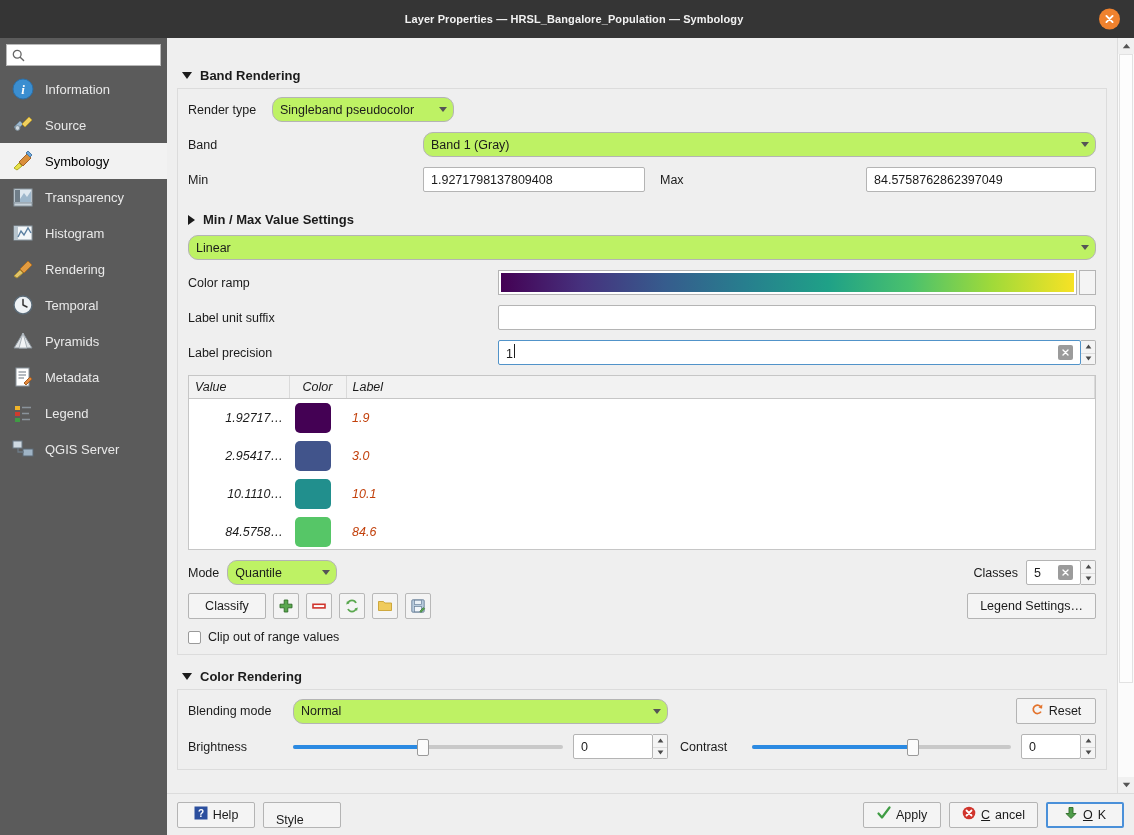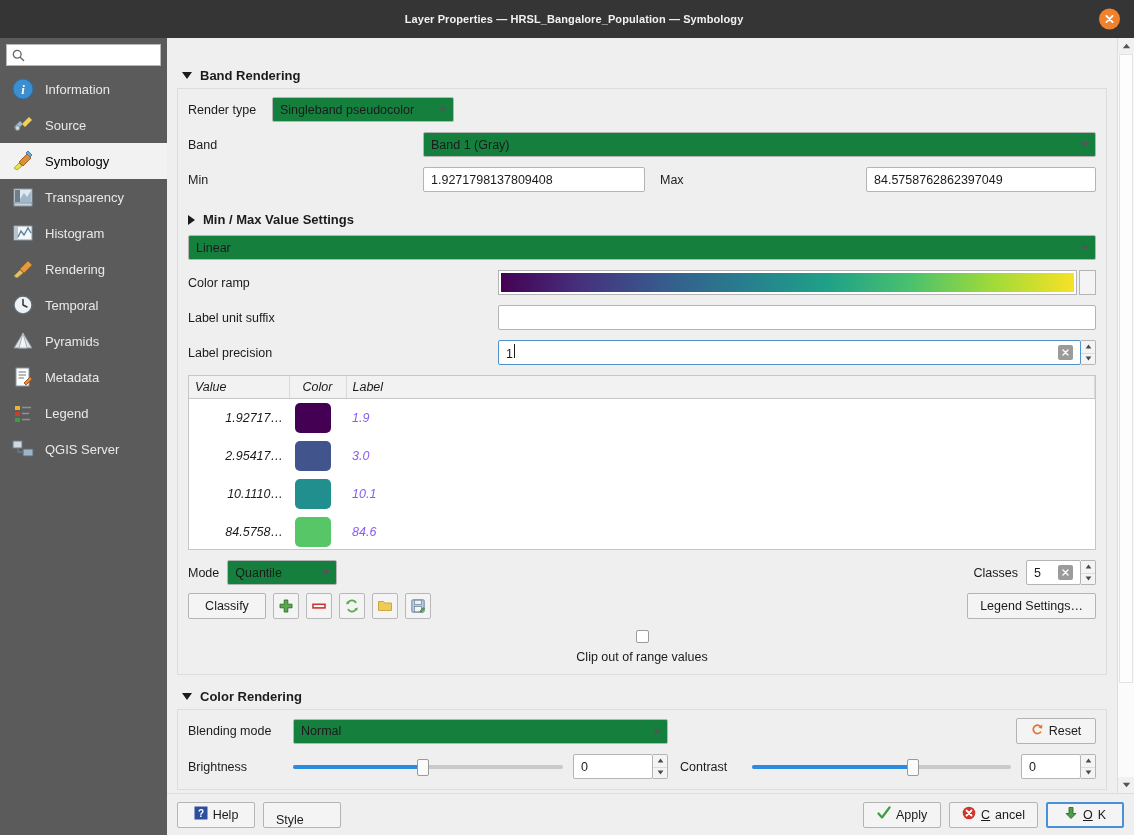--- a/index.html
+++ b/index.html
@@ -106,22 +106,22 @@
   .panel {
     background: #efefef; border: 1px solid #dcdcdc;
     padding: 8px 10px 10px 10px;
   }
   .row { display: flex; align-items: center; margin-bottom: 10px; }
   .lbl { font-size: 12.5px; color: #1b1b1b; }
   .lbl.w235 { width: 235px; flex: 0 0 235px; }
   .lbl.w310 { width: 310px; flex: 0 0 310px; }
   
   .combo {
-    height: 25px; background: #15803d;
-    border: 1px solid #b4b4b4; border-radius: 2px;
+    height: 25px; background: #bef264;
+    border: 1px solid #b4b4b4; border-radius: 10px;
     display: flex; align-items: center; padding: 0 6px 0 7px;
     font-size: 12.5px; color: #1b1b1b; cursor: pointer;
     justify-content: space-between; gap: 8px;
   }
   .combo .arr {
     width: 0; height: 0; flex: 0 0 auto;
     border-left: 4px solid transparent; border-right: 4px solid transparent;
     border-top: 5px solid #555;
   }
   .txt {
@@ -171,38 +171,38 @@
     background: #f2f2f2; border-bottom: 1px solid #c6c6c6;
     border-right: 1px solid #dadada;
     font-weight: normal; font-size: 12.5px; color: #1b1b1b;
     text-align: left; padding: 4px 6px; height: 20px;
   }
   table.cls th.c-val { width: 100px; }
   table.cls th.c-col { width: 57px; text-align: center; }
   table.cls td { padding: 0 6px; height: 38px; font-size: 12.5px; vertical-align: middle; }
   td.v { text-align: right; color: #1b1b1b; padding-right: 12px; }
   td.c { text-align: left; }
-  td.l { color: #8b5cf6; }
+  td.l { color: #c2410c; }
   .swatch { width: 36px; height: 30px; border-radius: 5px; display: inline-block; vertical-align: middle; }
   
   .mode-row { display: flex; align-items: center; margin-top: 10px; }
   .tool-row { display: flex; align-items: center; gap: 7px; margin-top: 8px; }
   .btn {
     height: 26px; min-width: 64px; padding: 0 12px;
     background: #f4f4f4; border: 1px solid #b4b4b4; border-radius: 2px;
     font-size: 12.5px; color: #1b1b1b; cursor: pointer;
     display: inline-flex; align-items: center; justify-content: center; gap: 5px;
     font-family: "Liberation Sans", sans-serif;
   }
   .tbtn {
     width: 26px; height: 26px; padding: 0; min-width: 0;
     background: #f4f4f4; border: 1px solid #b8b8b8; border-radius: 2px;
     display: inline-flex; align-items: center; justify-content: center; cursor: pointer;
   }
-  .chk-row { display: flex; align-items: center; gap: 7px; margin-top: 11px; flex-direction: column; }
+  .chk-row { display: flex; align-items: center; gap: 7px; margin-top: 11px; }
   .chk {
     width: 13px; height: 13px; border: 1px solid #9a9a9a;
     background: #fff; border-radius: 2px; cursor: pointer;
   }
   
   .slider { flex: 1 1 auto; height: 25px; position: relative; cursor: pointer; }
   .slider .groove {
     position: absolute; left: 0; right: 0; top: 11px; height: 4px;
     background: #c9c9c9; border-radius: 2px;
   }

